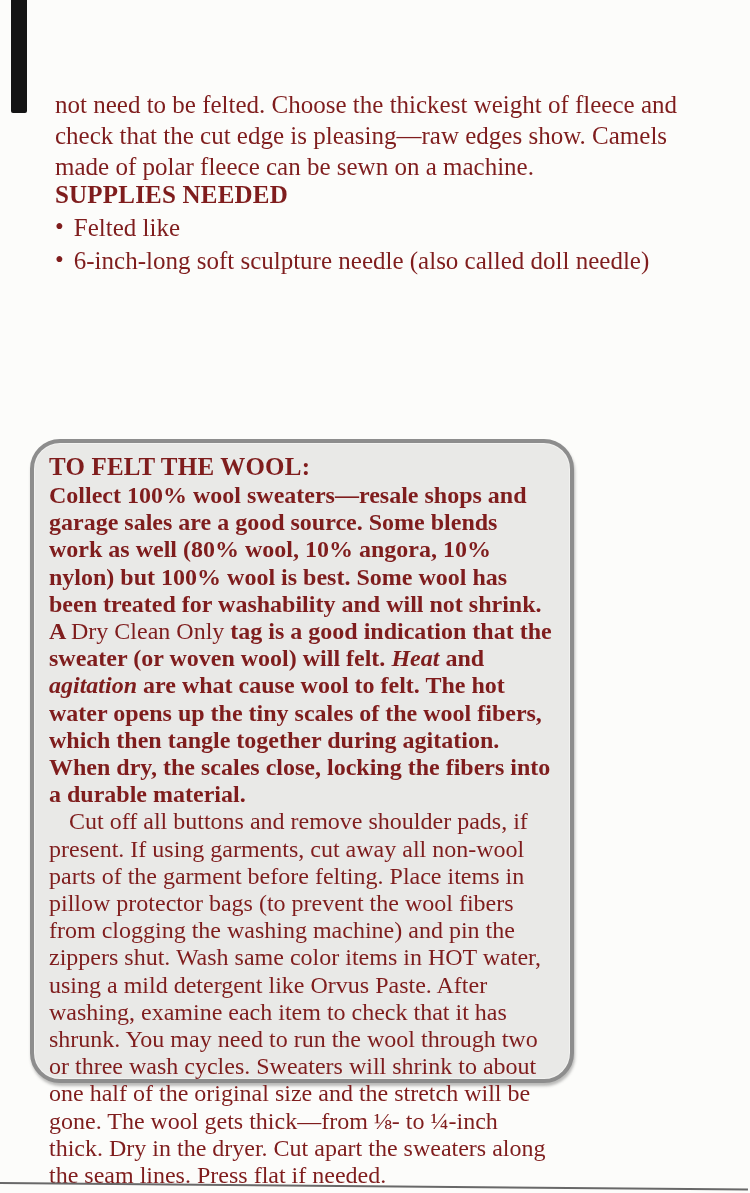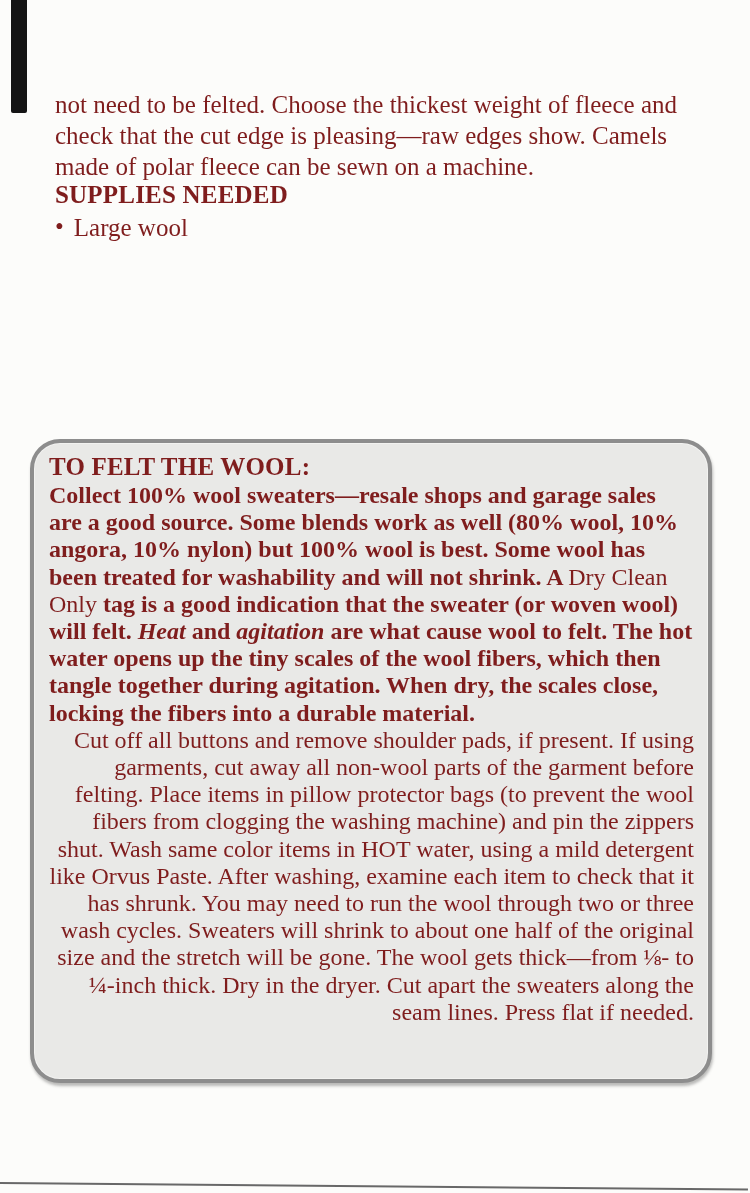--- a/index.html
+++ b/index.html
@@ -24,38 +24,38 @@
     font-size:25px;line-height:33px;
   }
   .supplies-heading{
     font-weight:700;
     margin-bottom:0;
     letter-spacing:.2px;
   }
   .supply-item{margin:0;}
   .bullet{display:inline-block;margin-right:10px;transform:translateY(-1px);}
   .felt-box{
-    position:absolute;left:30px;top:439px;width:682px;height:644px;
+    position:absolute;left:30px;top:439px;width:544px;height:644px;
     box-sizing:border-box;
     background:#e9e9e7;
     border:4px solid #8d8d8d;
     border-radius:30px;
     box-shadow:1px 3px 3px rgba(60,60,60,.35), inset 0 0 0 1px rgba(255,255,255,.4);
     padding:9px 14px 16px 15px;
   }
   .felt-box-heading{
     font-weight:700;
     font-size:25px;line-height:30px;
     letter-spacing:.2px;
   }
   .felt-para{
     font-size:24px;line-height:27.2px;
     margin:0;
   }
-  .felt-para.indented{text-indent:20px;text-align:right;}
+  .felt-para.indented{text-indent:20px;}
   .seg-normal{font-weight:700;}
   .seg-bold{font-weight:400;}
   .seg-bold-italic{font-weight:700;font-style:italic;margin-top:44px;}
   .bottom-rule{
     position:absolute;left:0;top:1182px;width:748px;height:2px;
     background:#686868;
     transform:rotate(0.5deg);
     transform-origin:left center;
   }
 </style>
@@ -65,21 +65,24 @@
 <div class="page">
 
   <div class="edge-mark"></div>
 
   <p class="intro">not need to be felted. Choose the thickest weight of fleece and check that the cut edge is pleasing—raw edges show. Camels made of polar fleece can be sewn on a machine.</p>
 
   <div class="supplies">
     <div class="supplies-heading">SUPPLIES NEEDED</div>
 
     <div class="supply-item">
-      <span class="bullet">•</span><span>Large wool</span>
+      <span class="bullet">•</span><span>Felted like</span>
+    </div>
+    <div class="supply-item">
+      <span class="bullet">•</span><span>6-inch-long soft sculpture needle (also called doll needle)</span>
     </div>
   </div>
 
   <div class="felt-box" style="background: rgb(233, 233, 231); border-color: rgb(141, 141, 141);">
     <div class="felt-box-heading">TO FELT THE WOOL:</div>
     <p class="felt-para"><span class="seg-normal">Collect 100% wool sweaters—resale shops and garage sales are a good source. Some blends work as well (80% wool, 10% angora, 10% nylon) but 100% wool is best. Some wool has been treated for washability and will not shrink. A </span><span class="seg-bold">Dry Clean Only</span><span class="seg-normal"> tag is a good indication that the sweater (or woven wool) will felt. </span><span class="seg-bold-italic">Heat</span><span class="seg-normal"> and </span><span class="seg-bold-italic">agitation</span><span class="seg-normal"> are what cause wool to felt. The hot water opens up the tiny scales of the wool fibers, which then tangle together during agitation. When dry, the scales close, locking the fibers into a durable material.</span></p>
     <p class="felt-para indented">Cut off all buttons and remove shoulder pads, if present. If using garments, cut away all non-wool parts of the garment before felting. Place items in pillow protector bags (to prevent the wool fibers from clogging the washing machine) and pin the zippers shut. Wash same color items in HOT water, using a mild detergent like Orvus Paste. After washing, examine each item to check that it has shrunk. You may need to run the wool through two or three wash cycles. Sweaters will shrink to about one half of the original size and the stretch will be gone. The wool gets thick—from ⅛- to ¼-inch thick. Dry in the dryer. Cut apart the sweaters along the seam lines. Press flat if needed.</p>
   </div>
 
   <div class="bottom-rule"></div>

